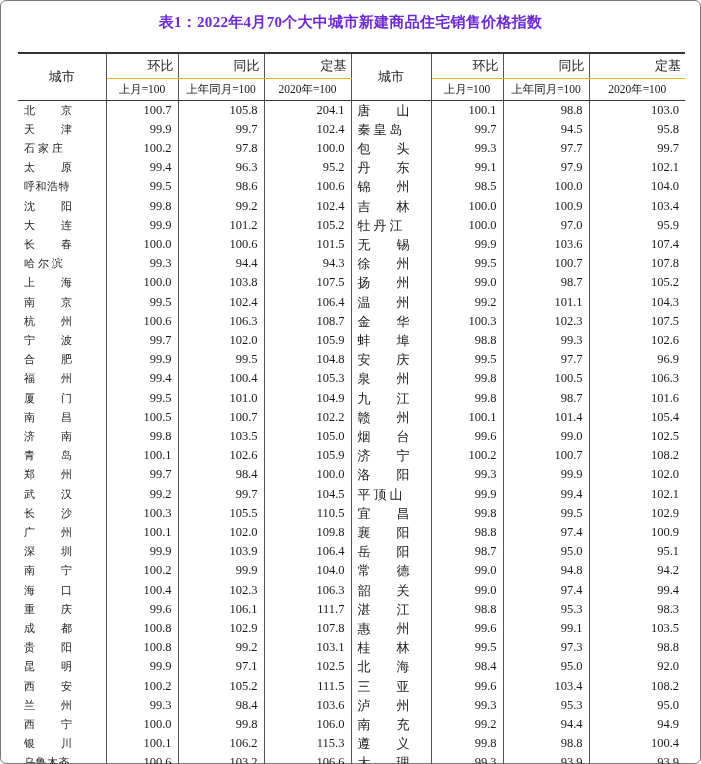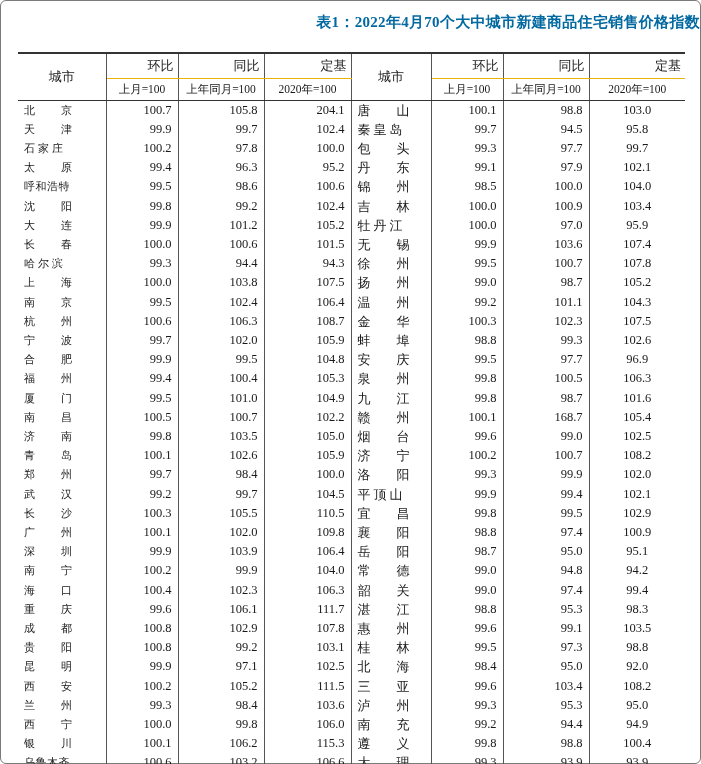--- a/index.html
+++ b/index.html
@@ -18,27 +18,27 @@
     position: relative;
     width: 701px;
     height: 764px;
     box-sizing: border-box;
     border: 1px solid #7a7a7a;
     border-radius: 6px;
     background: #fff;
     padding: 0;
   }
   .title {
-    text-align: right;
+    text-align: center;
     font-size: 15px;
     font-weight: bold;
     letter-spacing: 0.3px;
     padding: 10px 0 0 0;
     line-height: 1.5;
-    color: #0369a1;
+    color: #6d28d9;
   }
   .table-wrap {
     margin: 18px 17px 0 17px;
   }
   table.idx {
     border-collapse: collapse;
     width: 667px;
     table-layout: fixed;
     font-size: 12px;
   }
@@ -92,21 +92,20 @@
     border-right: 1px solid #555;
     white-space: nowrap;
   }
   tbody td.num {
     text-align: right;
     border-right: 1px solid #555;
     font-family: "Liberation Serif", "DejaVu Serif", serif;
   }
   tbody td.num.last-of-right {
     border-right: none;
-    text-align: center;
   }
   tbody td.city2 {
     text-align: left;
     font-size: 13px;
     border-right: 1px solid #555;
     border-left: 1px solid #555;
     white-space: nowrap;
   }
   tbody tr.last-row td {
     border-bottom: none;
@@ -317,21 +316,21 @@
             <td class="num">98.7</td>
             <td class="num last-of-right">101.6</td>
           </tr>
           <tr>
             <td class="city"><span class="n2"><span class="a">南</span>昌</span></td>
             <td class="num">100.5</td>
             <td class="num">100.7</td>
             <td class="num">102.2</td>
             <td class="city2"><span class="n2"><span class="a">赣</span>州</span></td>
             <td class="num">100.1</td>
-            <td class="num">168.7</td>
+            <td class="num">101.4</td>
             <td class="num last-of-right">105.4</td>
           </tr>
           <tr>
             <td class="city"><span class="n2"><span class="a">济</span>南</span></td>
             <td class="num">99.8</td>
             <td class="num">103.5</td>
             <td class="num">105.0</td>
             <td class="city2"><span class="n2"><span class="a">烟</span>台</span></td>
             <td class="num">99.6</td>
             <td class="num">99.0</td>

